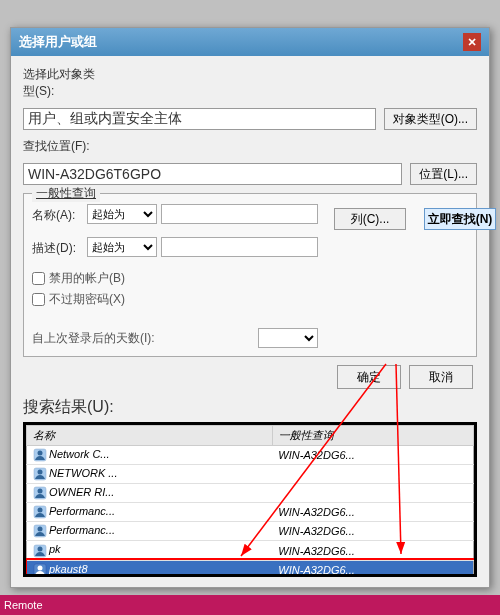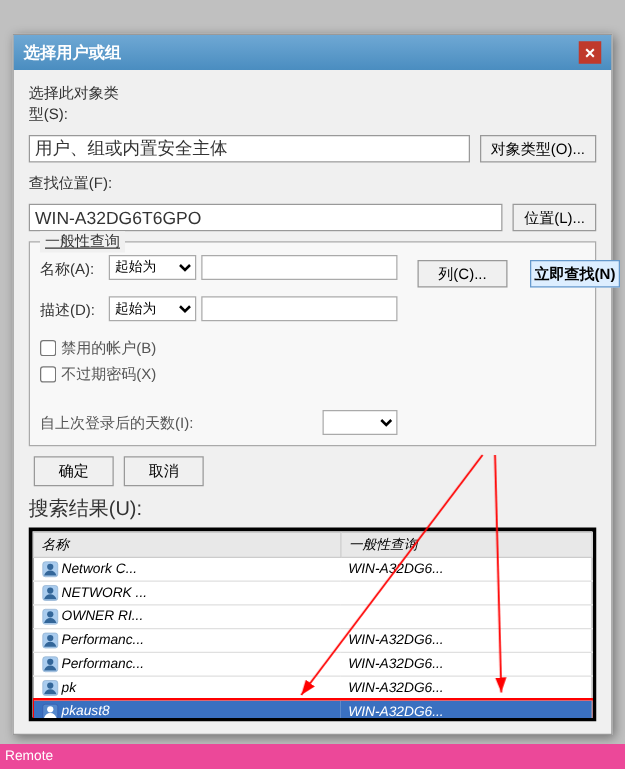--- a/index.html
+++ b/index.html
@@ -169,20 +169,21 @@
     .days-select {
       width: 60px;
       height: 20px;
       font-size: 11px;
       border: 1px solid #aaa;
       background: white;
       margin-left: 4px;
     }
     .bottom-buttons {
       display: flex;
+      justify-content: flex-end;
       gap: 8px;
       margin: 6px 0 8px 0;
       padding: 0 4px;
     }
     .bottom-button {
       width: 64px;
       height: 24px;
       font-size: 12px;
       background: #f0f0f0;
       border: 1px solid #999;
@@ -235,21 +236,21 @@
     }
     .dialog-content-wrapper {
       position: relative;
     }
     .taskbar {
       position: fixed;
       bottom: 0;
       left: 0;
       width: 500px;
       height: 20px;
-      background: #ec4899;
+      background: #be185d;
       display: flex;
       align-items: center;
       padding: 0 4px;
     }
     .taskbar-text {
       color: white;
       font-size: 11px;
     }
   </style>
 </head>

